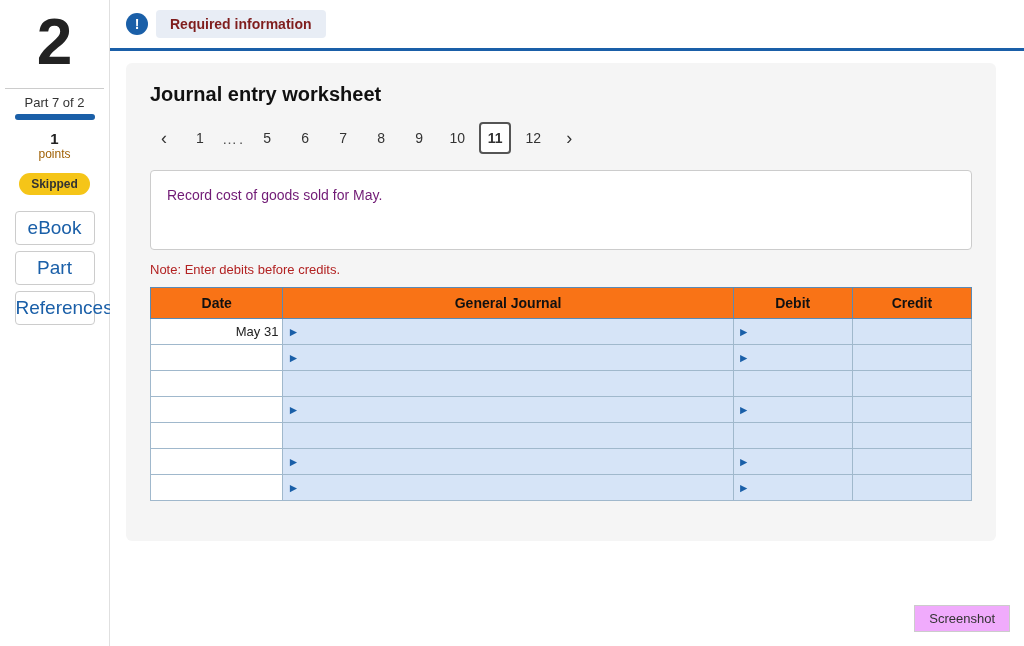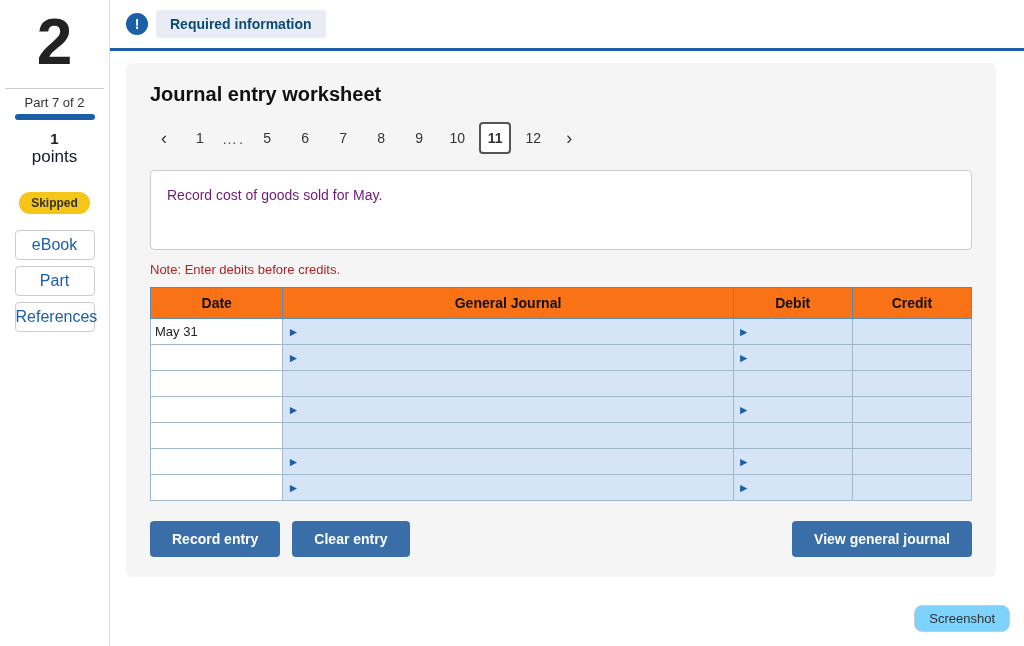--- a/index.html
+++ b/index.html
@@ -65,23 +65,23 @@
       width: 100%;
     }
 
     .points-label {
       font-size: 15px;
       font-weight: bold;
       color: #222;
     }
 
     .points-sub {
-      font-size: 17px;
-      color: #0f172a;
-      margin-bottom: 25px;
+      font-size: 12px;
+      color: #a16207;
+      margin-bottom: 12px;
     }
 
     .skipped-badge {
       background: #f5c518;
       color: #333;
       font-size: 12px;
       font-weight: bold;
       border-radius: 12px;
       padding: 4px 12px;
       margin-bottom: 16px;
@@ -89,21 +89,21 @@
     }
 
     .sidebar-btn {
       width: 80px;
       padding: 5px 0;
       margin-bottom: 6px;
       border: 1px solid #ccc;
       border-radius: 4px;
       background: #fff;
       color: #1a5fa8;
-      font-size: 16px;
+      font-size: 19px;
       cursor: pointer;
       text-align: center;
     }
 
     
     .main {
       flex: 1;
       display: flex;
       flex-direction: column;
       background: #fff;
@@ -132,21 +132,21 @@
       justify-content: center;
       flex-shrink: 0;
     }
 
     .required-info-btn {
       background: #e8edf5;
       border: none;
       border-radius: 4px;
       padding: 6px 14px;
       font-size: 14px;
-      color: #0c4a6e;
+      color: #7f1d1d;
       font-weight: bold;
       cursor: pointer;
     }
 
     
     .content-area {
       flex: 1;
       padding: 12px 16px;
       overflow-y: auto;
       display: flex;
@@ -269,21 +269,21 @@
       width: 90px;
     }
 
     .journal-table td {
       border: 1px solid #a0b8cc;
       padding: 0;
       height: 26px;
     }
 
     .journal-table td.date-cell {
-      text-align: left;
+      text-align: right;
       font-size: 13px;
       color: #222;
       background: #fff;
       padding: 4px;
     }
 
     .journal-table .input-cell {
       background: #d6e4f7;
       position: relative;
     }
@@ -331,23 +331,23 @@
 
     .btn-spacer {
       flex: 1;
     }
 
     
     .screenshot-btn {
       position: fixed;
       bottom: 14px;
       right: 14px;
-      background: #7dd3fc;
+      background: #f0abfc;
       border: 1px solid #ccc;
-      border-radius: 8px;
+      border-radius: 0;
       padding: 5px 14px;
       font-size: 13px;
       color: #333;
       cursor: pointer;
     }
   </style>
 </head>
 <body>
 
 <div class="sidebar">
@@ -503,24 +503,18 @@
               <span class="indent-arrow">►</span>
               <input type="text" style="padding-left: 18px;">
             </td>
             <td class="input-cell">
               <input type="text" style="">
             </td>
           </tr>
         </tbody>
       </table>
 
-      <div class="button-row">
-        <button class="btn-blue">Record entry</button>
-        <button class="btn-blue">Clear entry</button>
-        <div class="btn-spacer"></div>
-        <button class="btn-blue">View general journal</button>
-      </div>
 
     </div>
   </div>
 </div>
 
 <button class="screenshot-btn">Screenshot</button>
 
 </body></html>

